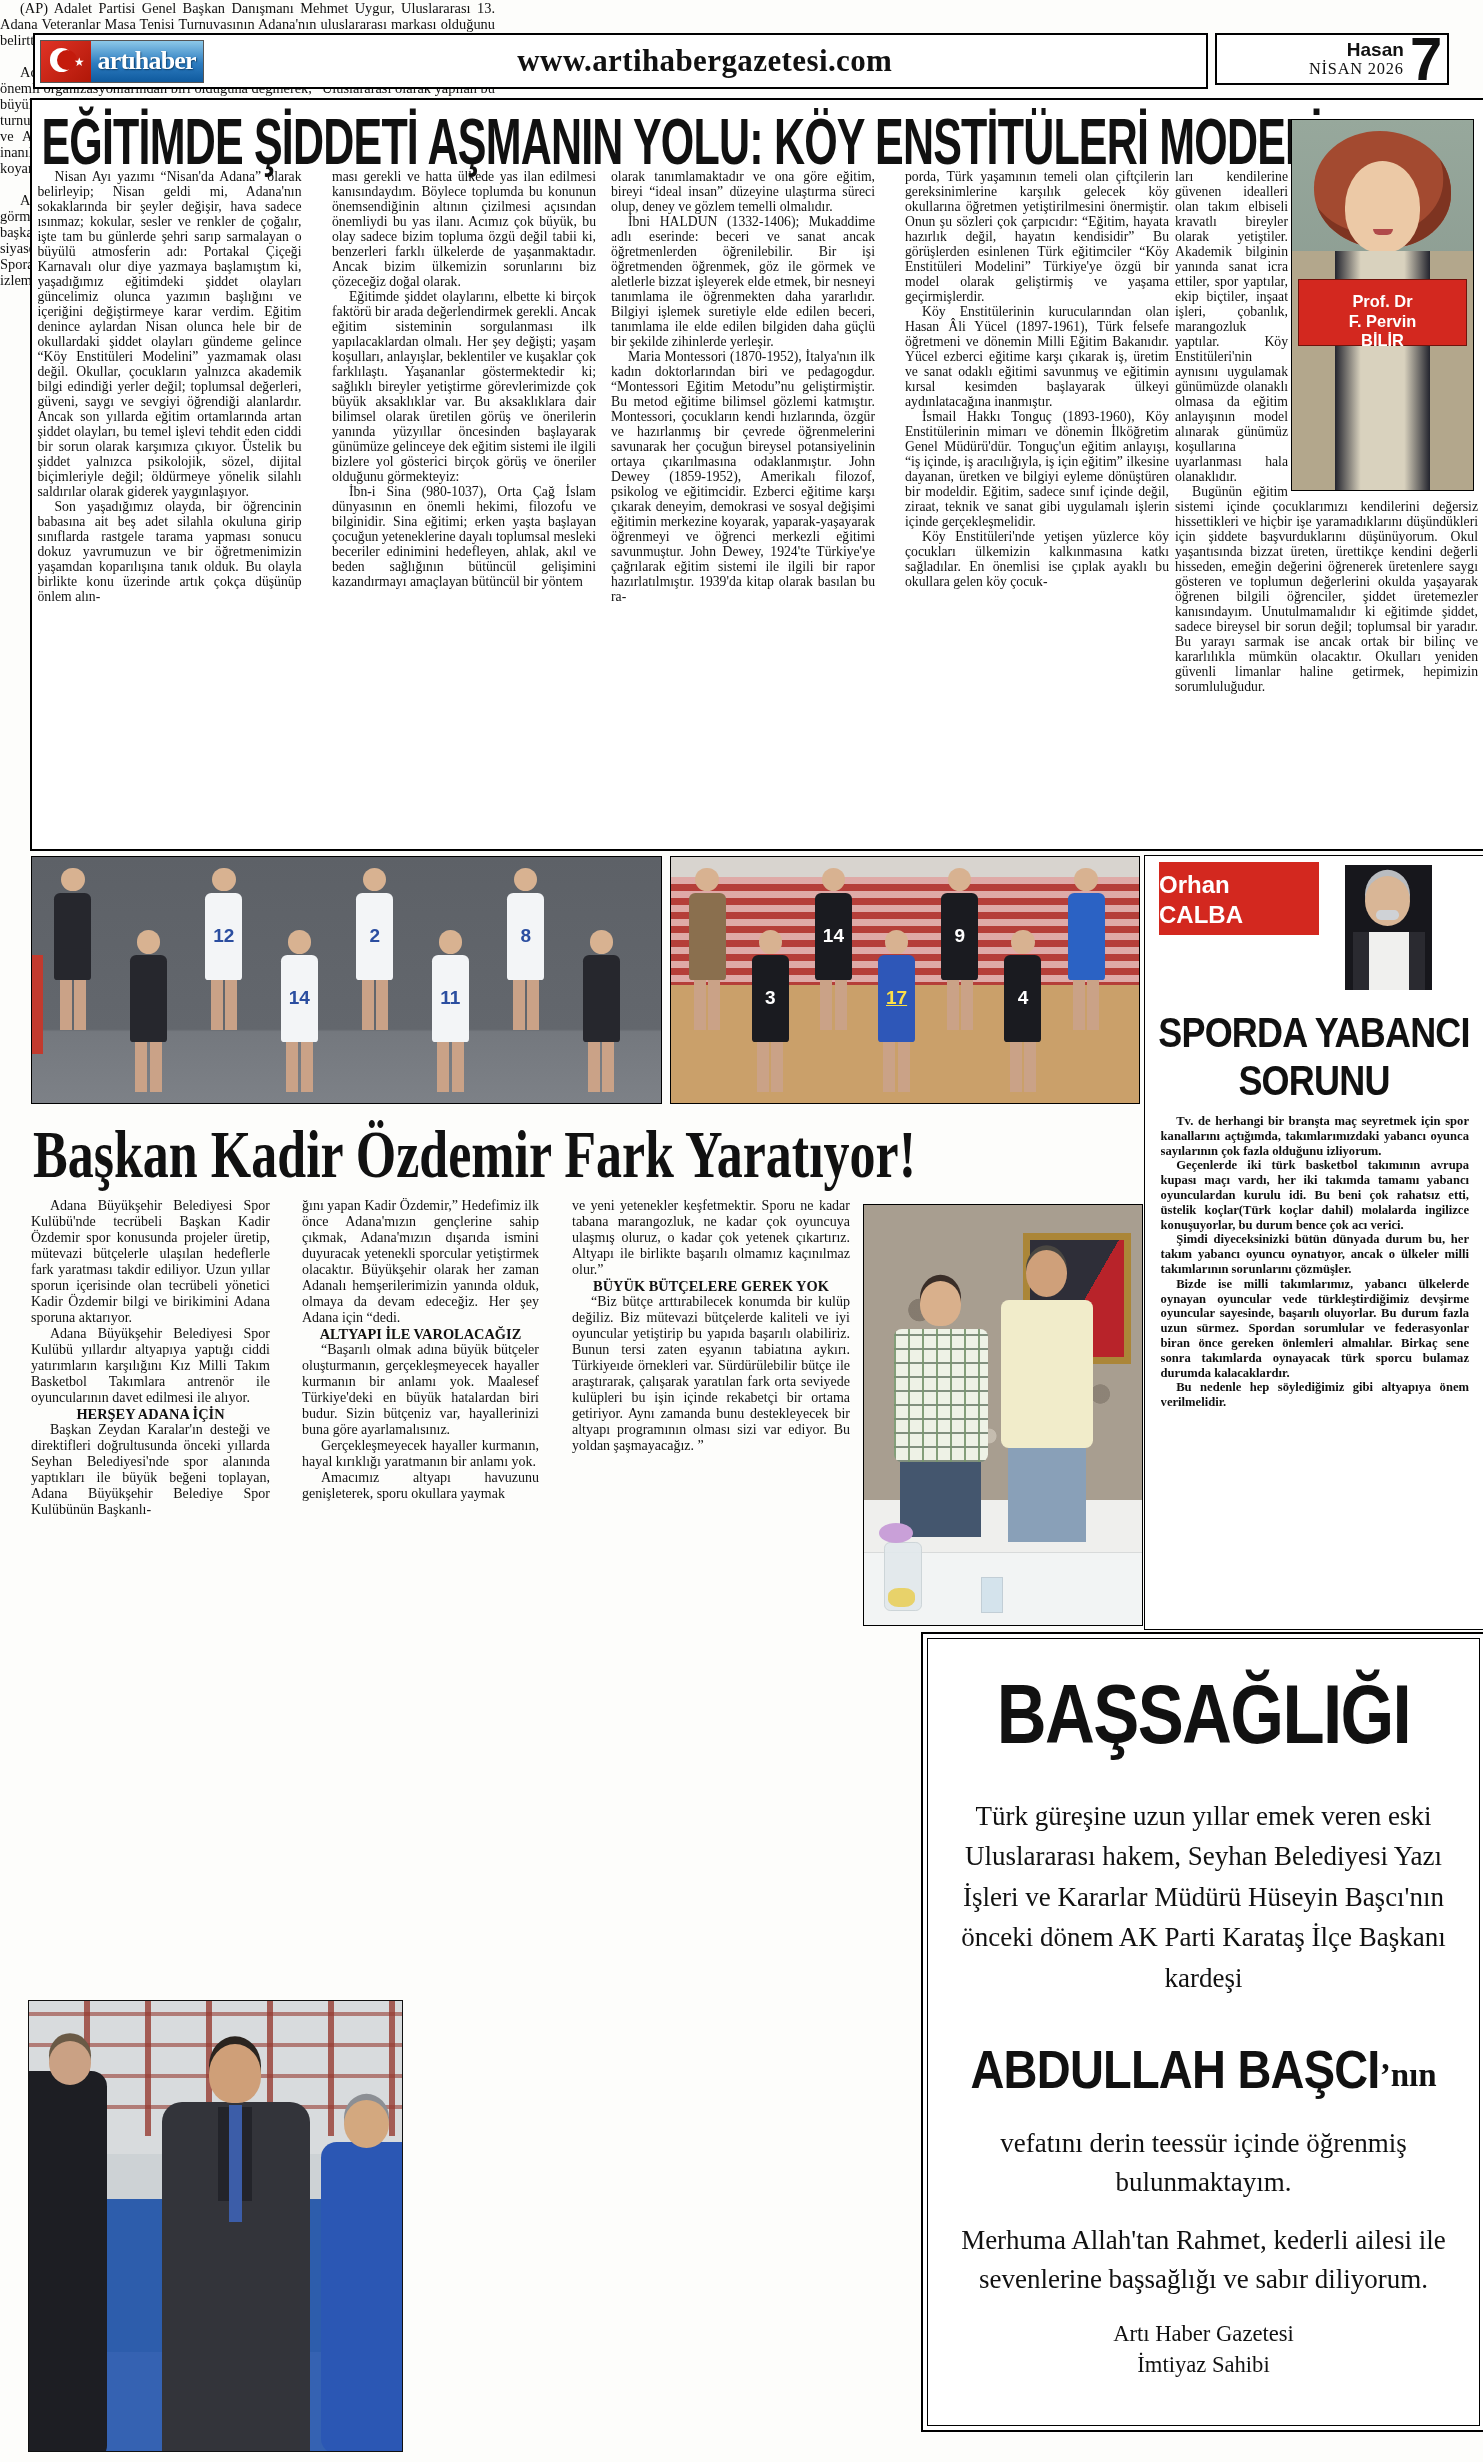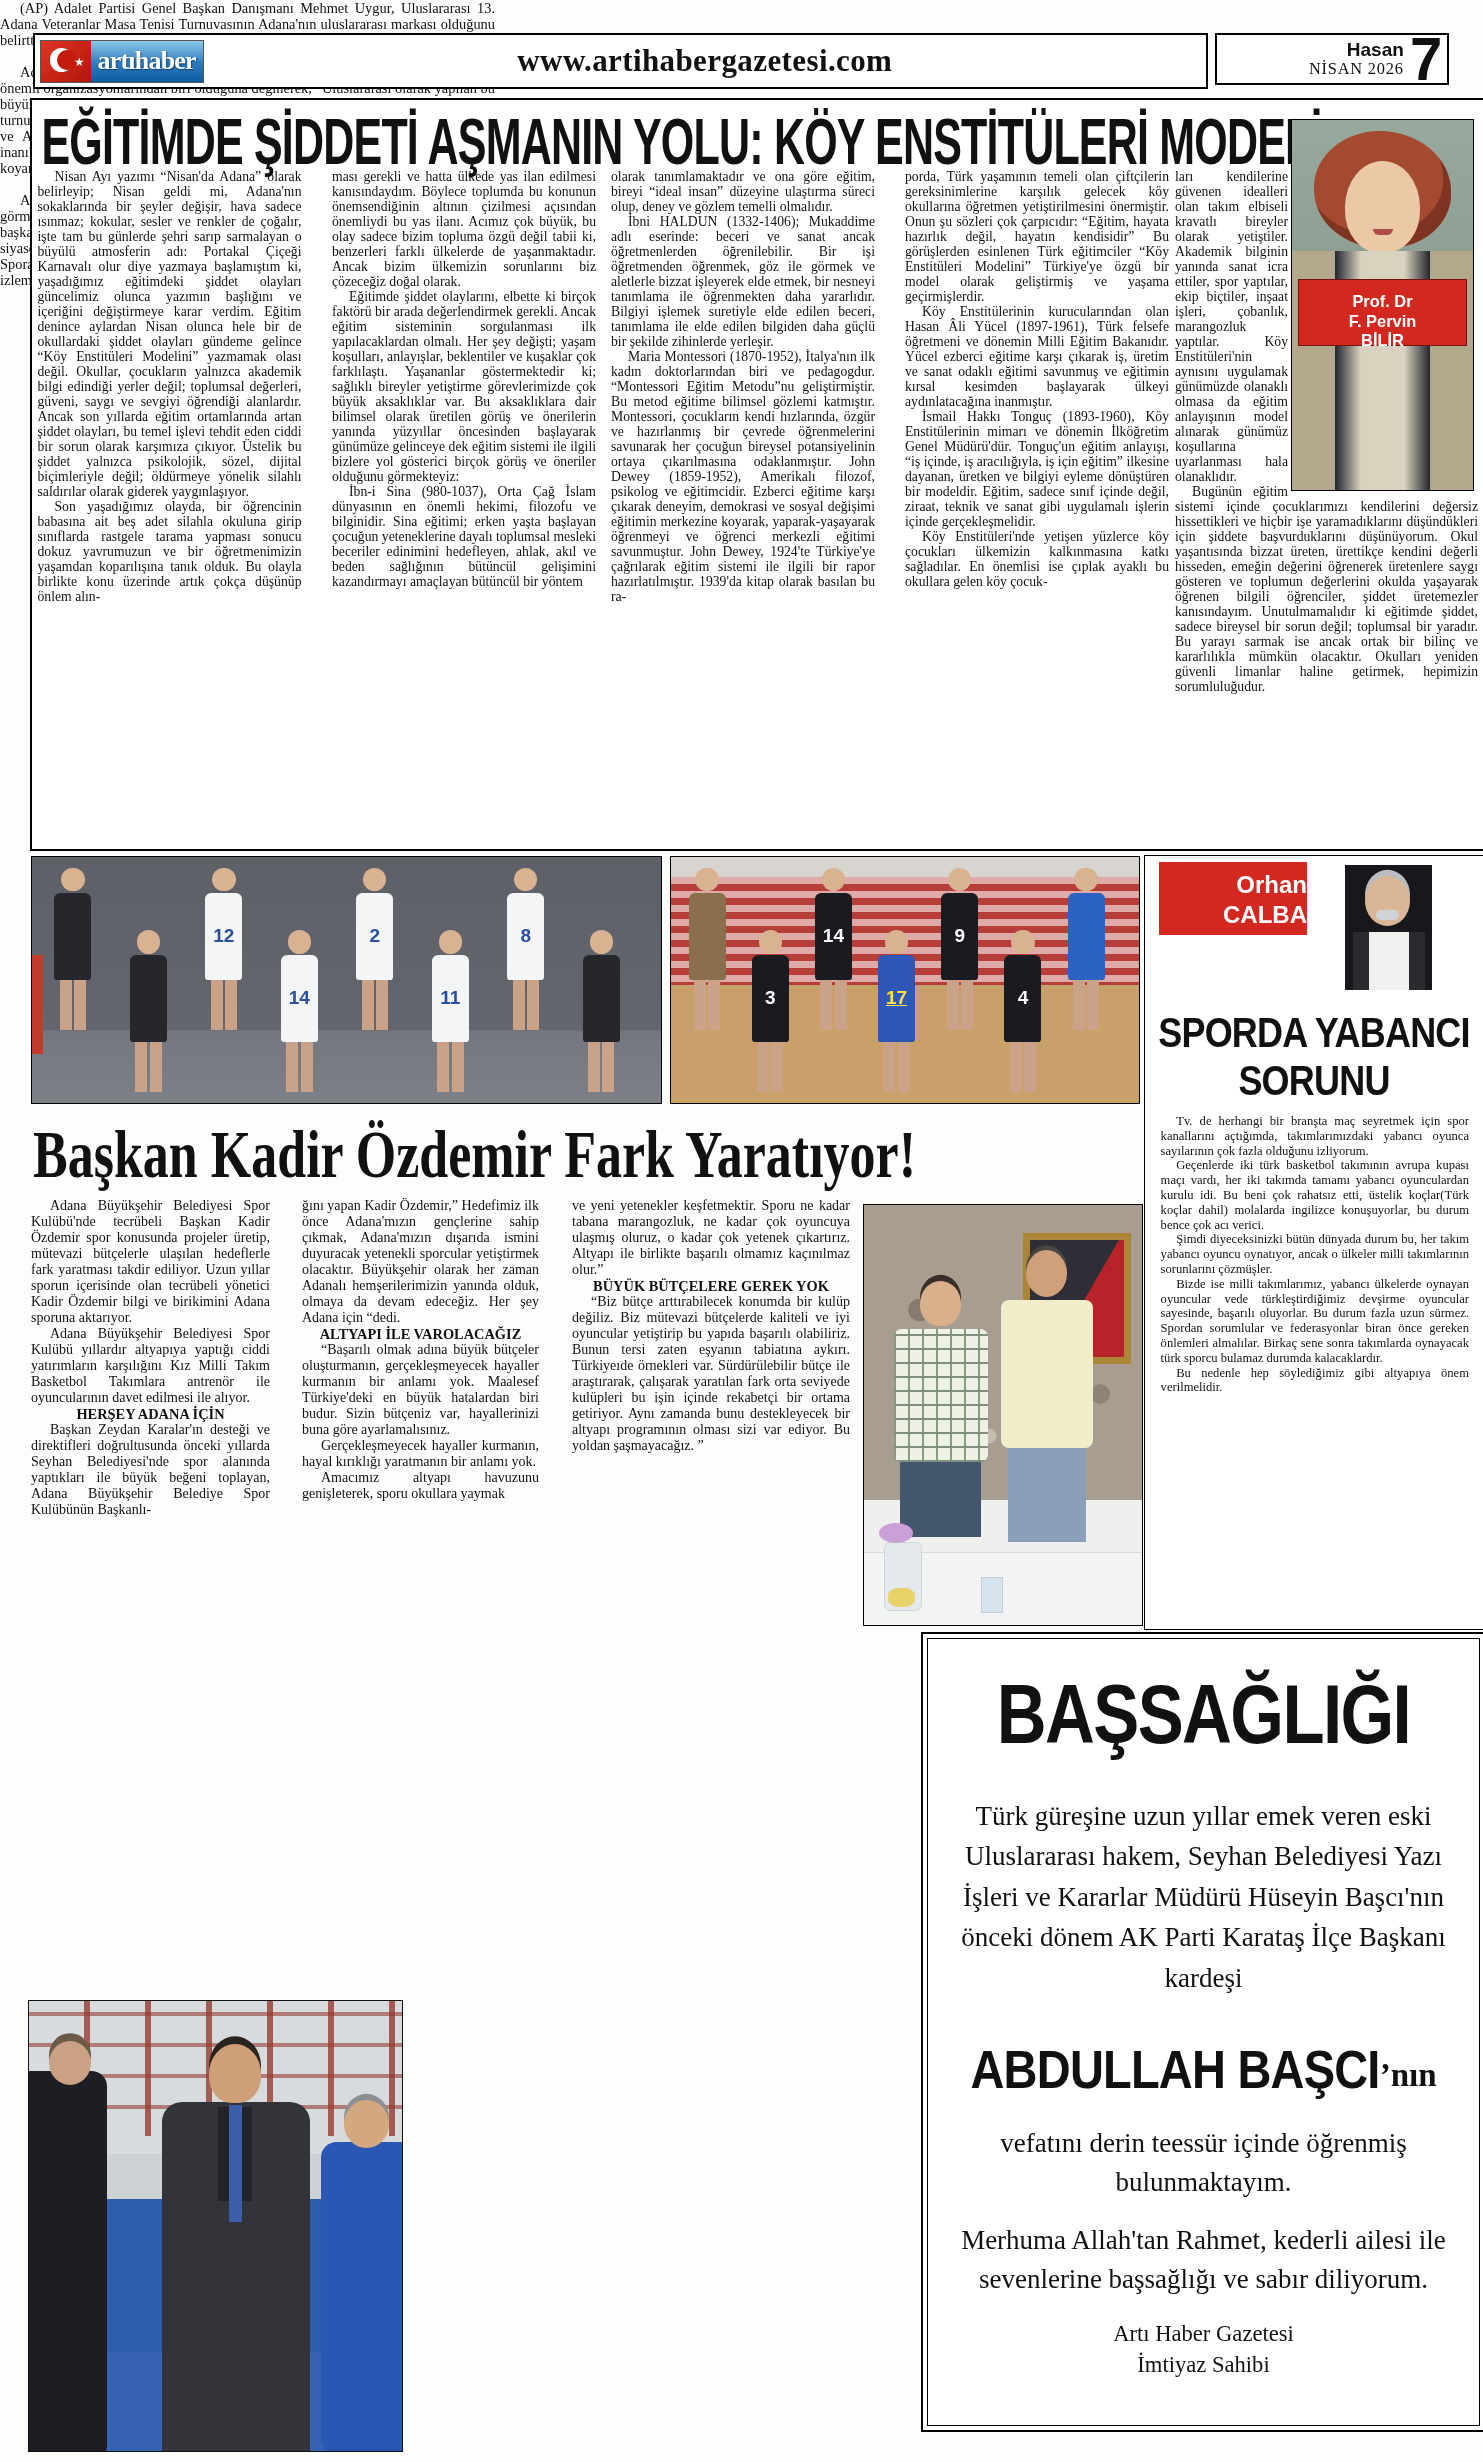--- a/index.html
+++ b/index.html
@@ -96,32 +96,32 @@
   #meeting .man2 .s{width:92px;height:148px;margin:3.1px auto 0;border-radius:7.8px;background:#f1ecca;}
   #meeting .man2 .j{width:78px;height:94px;margin:0 auto;background:#89a0b8;}
   #meeting .table{position:absolute;left:0;bottom:0;width:100%;height:72px;background:#f2f4f4;border-top:1.6px solid #d8dada;}
   #meeting .jar{position:absolute;left:20px;bottom:14px;width:36px;height:67px;border-radius:6.2px;background:rgba(225,232,235,.9);border:1.6px solid #cdd5d8;}
   #meeting .jar:before{content:"";position:absolute;left:-6.2px;top:-20px;width:34px;height:20px;border-radius:50%;background:#c9a0d8;}
   #meeting .jar:after{content:"";position:absolute;left:3.1px;bottom:3.1px;width:26.5px;height:19px;border-radius:40%;background:#e8d26a;}
   #meeting .glass{position:absolute;left:117px;bottom:12.5px;width:20px;height:34px;background:rgba(210,225,235,.95);border:1.6px solid #c2ced6;}
 
   
   #calba{left:1144px;top:855px;width:338px;height:773px;}
-  #calba .namebox{position:absolute;left:14px;top:6.2px;width:148px;height:73px;background:#d3281f;
+  #calba .namebox{position:absolute;left:14px;top:6.2px;width:160px;height:73px;background:#d3281f;
      color:#fff;font-family:"Liberation Sans",sans-serif;font-weight:bold;font-size:24px;line-height:1.25;
-     text-align:right;white-space:pre-line;padding-top:7.8px;box-sizing:border-box;}
+     text-align:left;white-space:pre-line;padding-top:7.8px;box-sizing:border-box;}
   #calba .cphoto{position:absolute;left:200px;top:9.4px;width:87px;height:125px;background:#17171c;overflow:hidden;}
   #calba .cphoto .h{position:absolute;left:20px;top:11px;width:45px;height:50px;border-radius:50%;background:#d9b696;box-shadow:0 -6.2px 0 #b9bcc0;}
   #calba .cphoto .m{position:absolute;left:31px;top:45px;width:23.4px;height:9.4px;border-radius:4.7px;background:#cfd2d6;}
   #calba .cphoto .sh{position:absolute;left:7.8px;top:67px;width:72px;height:58px;background:linear-gradient(90deg,#2a2a30 22%,#f0f0ee 22% 78%,#2a2a30 78%);}
   #calba .ctitle{position:absolute;left:0;top:153px;width:100%;text-align:center;
      font-family:"Liberation Sans",sans-serif;font-weight:900;font-size:36px;line-height:1.1;
      transform:scaleY(1.2);transform-origin:center top;white-space:pre-line;letter-spacing:-0.8px;}
   #calba .cbody{position:absolute;left:15.6px;right:14px;top:258px;bottom:9.4px;overflow:hidden;
-     text-align:justify;font-size:12.6px;line-height:14.8px;}
+     text-align:justify;font-size:12.6px;line-height:14.8px;font-weight:bold;}
   #calba .cbody p{margin:0;text-indent:15.6px;}
 
   
   #tennis{left:28px;top:1630px;width:885px;height:367px;border:1.6px solid #111;overflow:hidden;
      background:linear-gradient(180deg,#c9cbcd 0 20%,#9fa6ad 20% 24%,#355e9e 24% 60%,#2b4f91 60% 100%);}
   #tennis .crowd{position:absolute;left:0;top:6%;width:100%;height:16%;
      background:repeating-linear-gradient(90deg,transparent 0 36px,rgba(45,48,60,.55) 36px 45px);}
   #tennis .table1{position:absolute;left:52%;top:30%;width:46%;height:26%;background:#3a69b2;border-top:3.1px solid #d8dde2;transform:skewX(-14deg);}
   #tennis .table2{position:absolute;left:40%;bottom:0;width:62%;height:38%;background:#3f6fba;border-top:3.9px solid #e2e6ea;}
   #tennis .net{position:absolute;left:40%;bottom:8%;width:62%;height:16%;background:rgba(20,40,90,.55);

